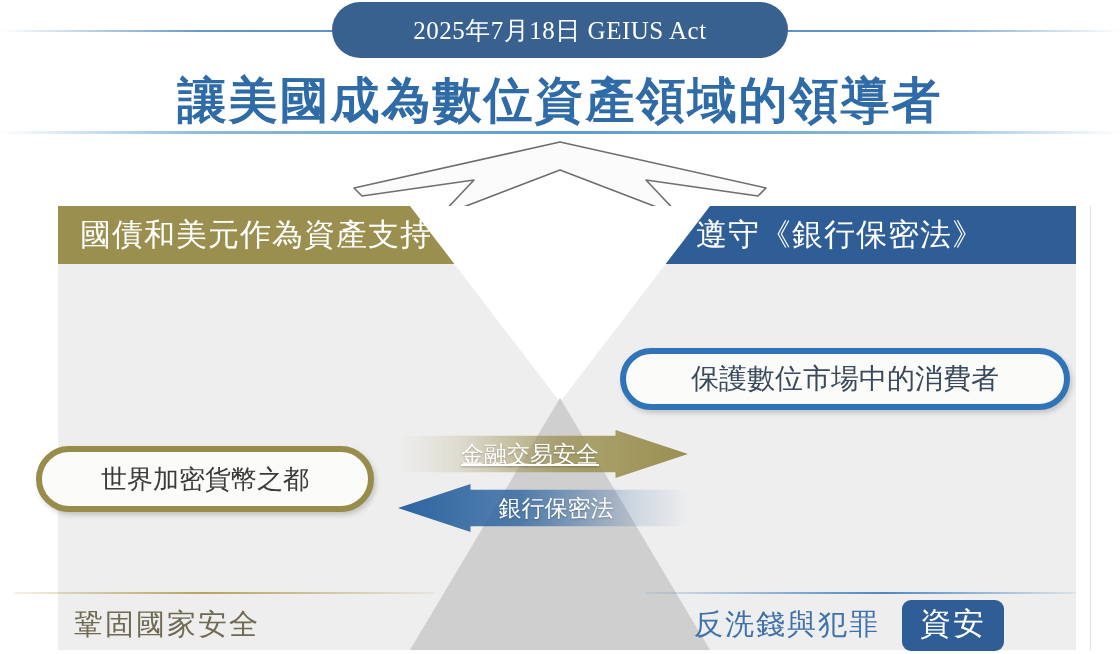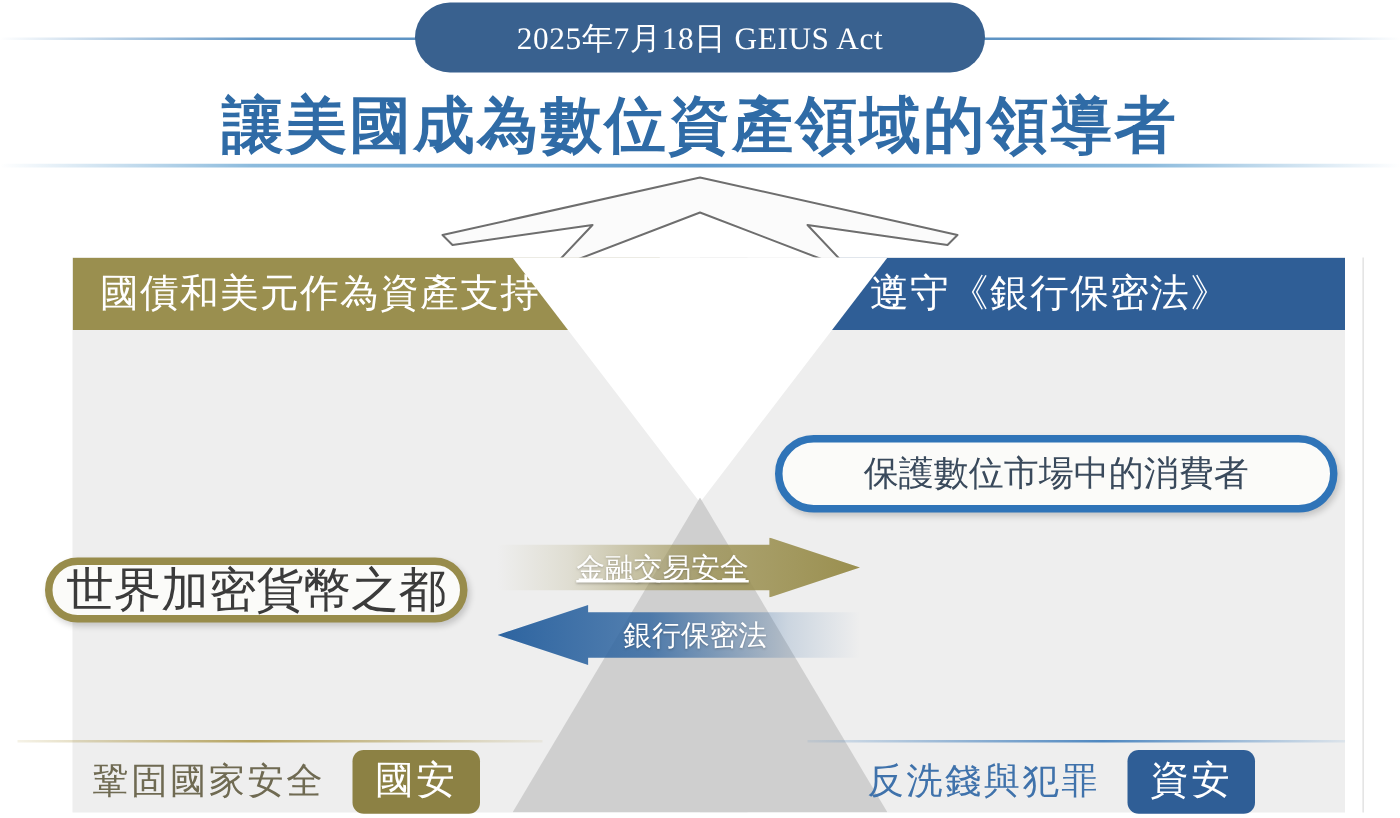--- a/index.html
+++ b/index.html
@@ -157,21 +157,21 @@
   .capsule.gold {
     border: 6px solid #988c4b;
     color: #3b3b3b;
   }
   .capsule.blue {
     border: 6px solid #2f74b8;
     color: #3a4a5c;
   }
 
   #cap-l1 { left: 36px;  top: 346px; width: 468px; height: 66px; font-size: 30px; }
-  #cap-l2 { left: 36px;  top: 446px; width: 338px; height: 52px; font-size: 38px; }
+  #cap-l2 { left: 36px;  top: 446px; width: 338px; height: 66px; font-size: 26px; }
   #cap-r1 { left: 620px; top: 348px; width: 450px; height: 62px; font-size: 28px; }
   #cap-r2 { left: 686px; top: 452px; width: 378px; height: 58px; font-size: 24px; }
 
   
   .arrow {
     position: absolute;
     display: flex;
     align-items: center;
     color: #ffffff;
     white-space: nowrap;
@@ -291,21 +291,20 @@
 
   <div class="arrow arrow-right">金融交易安全</div>
 
   <div class="arrow arrow-left">銀行保密法</div>
 
   <div class="foot-rule gold"></div>
   <div class="foot-rule blue"></div>
 
   <div class="foot-row left">
     <span class="foot-label gold">鞏固國家安全</span>
-    <span class="foot-badge gold">國安</span>
   </div>
 
   <div class="foot-row right">
     <span class="foot-label blue">反洗錢與犯罪</span>
     <span class="foot-badge blue">資安</span>
   </div>
 
 </div>
 
 </body></html>

